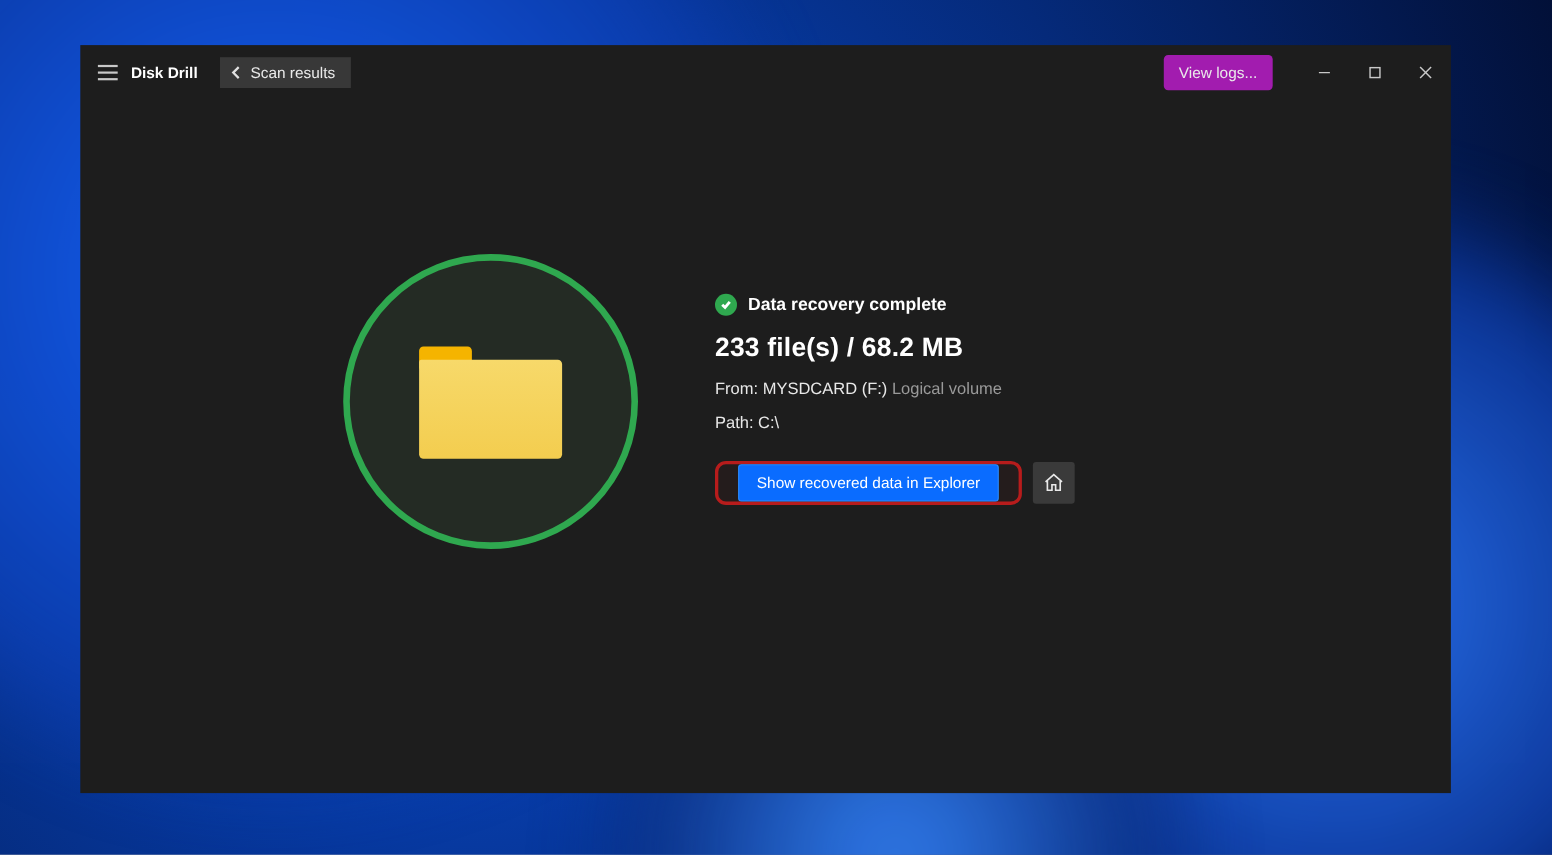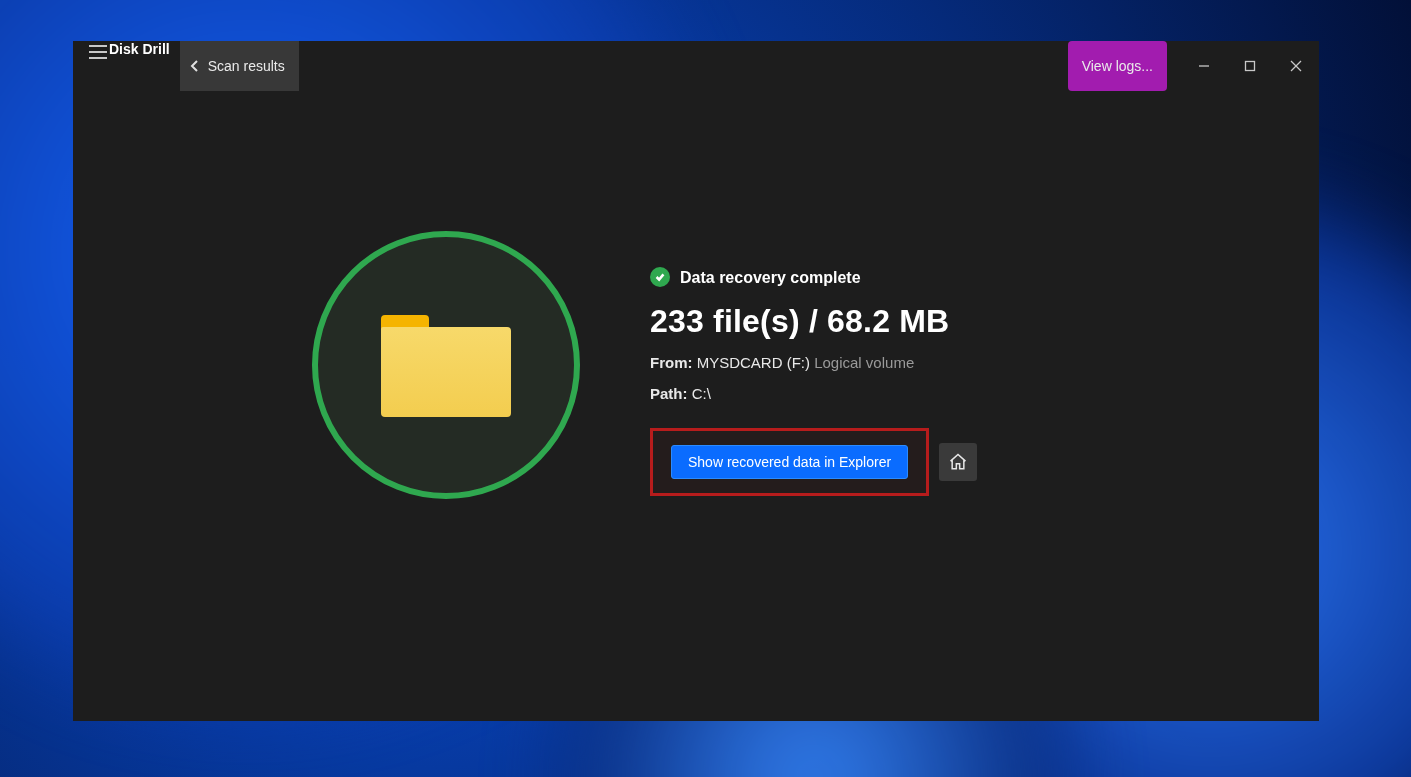--- a/index.html
+++ b/index.html
@@ -24,21 +24,23 @@
     background: #1d1d1d;
     display: flex;
     flex-direction: column;
     color: #fff;
   }
 
   
   .titlebar {
     height: 50px;
     display: flex;
+    align-items: center;
     padding: 0 0 0 14px;
+    gap: 10px;
   }
   .hamburger { width: 22px; height: 22px; display: flex; flex-direction: column; justify-content: center; gap: 4px; cursor: pointer; }
   .hamburger span { display: block; height: 2px; background: #c8c8c8; width: 18px; margin: 0 auto; }
   .app-title { font-size: 14px; font-weight: 600; color: #fff; margin-right: 10px; }
   .back-chip {
     display: flex; align-items: center; gap: 8px;
     background: #383838; border-radius: 0;
     padding: 6px 14px 6px 10px;
     font-size: 14px; color: #eaeaea; cursor: pointer;
   }
@@ -84,29 +86,29 @@
   }
 
   .info-col { display: flex; flex-direction: column; gap: 14px; min-width: 430px; padding-top: 36px; }
   .status-row { display: flex; align-items: flex-end; gap: 10px; }
   .check-badge {
     width: 20px; height: 20px; border-radius: 50%;
     background: #2fa84f; display: flex; align-items: center; justify-content: center;
   }
   .check-badge svg { width: 12px; height: 12px; stroke: #fff; stroke-width: 3; fill: none; }
   .status-text { font-size: 16px; font-weight: 600; }
-  .summary { font-size: 32px; font-weight: 600; letter-spacing: .2px; margin-top: 2px; }
+  .summary { font-size: 24px; font-weight: 600; letter-spacing: .2px; margin-top: 2px; }
   .meta-line { font-size: 15px; color: #e8e8e8; }
-  .meta-line .label { font-weight: 700; }
+  .meta-line .label { font-weight: 400; }
   .meta-line .dim { color: #9a9a9a; }
   .action-row { display: flex; align-items: center; gap: 10px; margin-top: 12px; }
   .highlight-box {
     border: 3px solid #b71c1c;
-    border-radius: 0;
-    padding: 14px 18px;
+    border-radius: 10px;
+    padding: 0 18px;
     background: rgba(183,28,28,.05);
     display: inline-flex;
   }
   .primary-btn {
     background: #0a6cff; color: #fff; border: 1px solid #2b8bff;
     font-size: 14px; padding: 8px 16px; border-radius: 3px; cursor: pointer;
   }
   .home-btn {
     width: 38px; height: 38px;
     background: #3a3a3a; border-radius: 3px;

